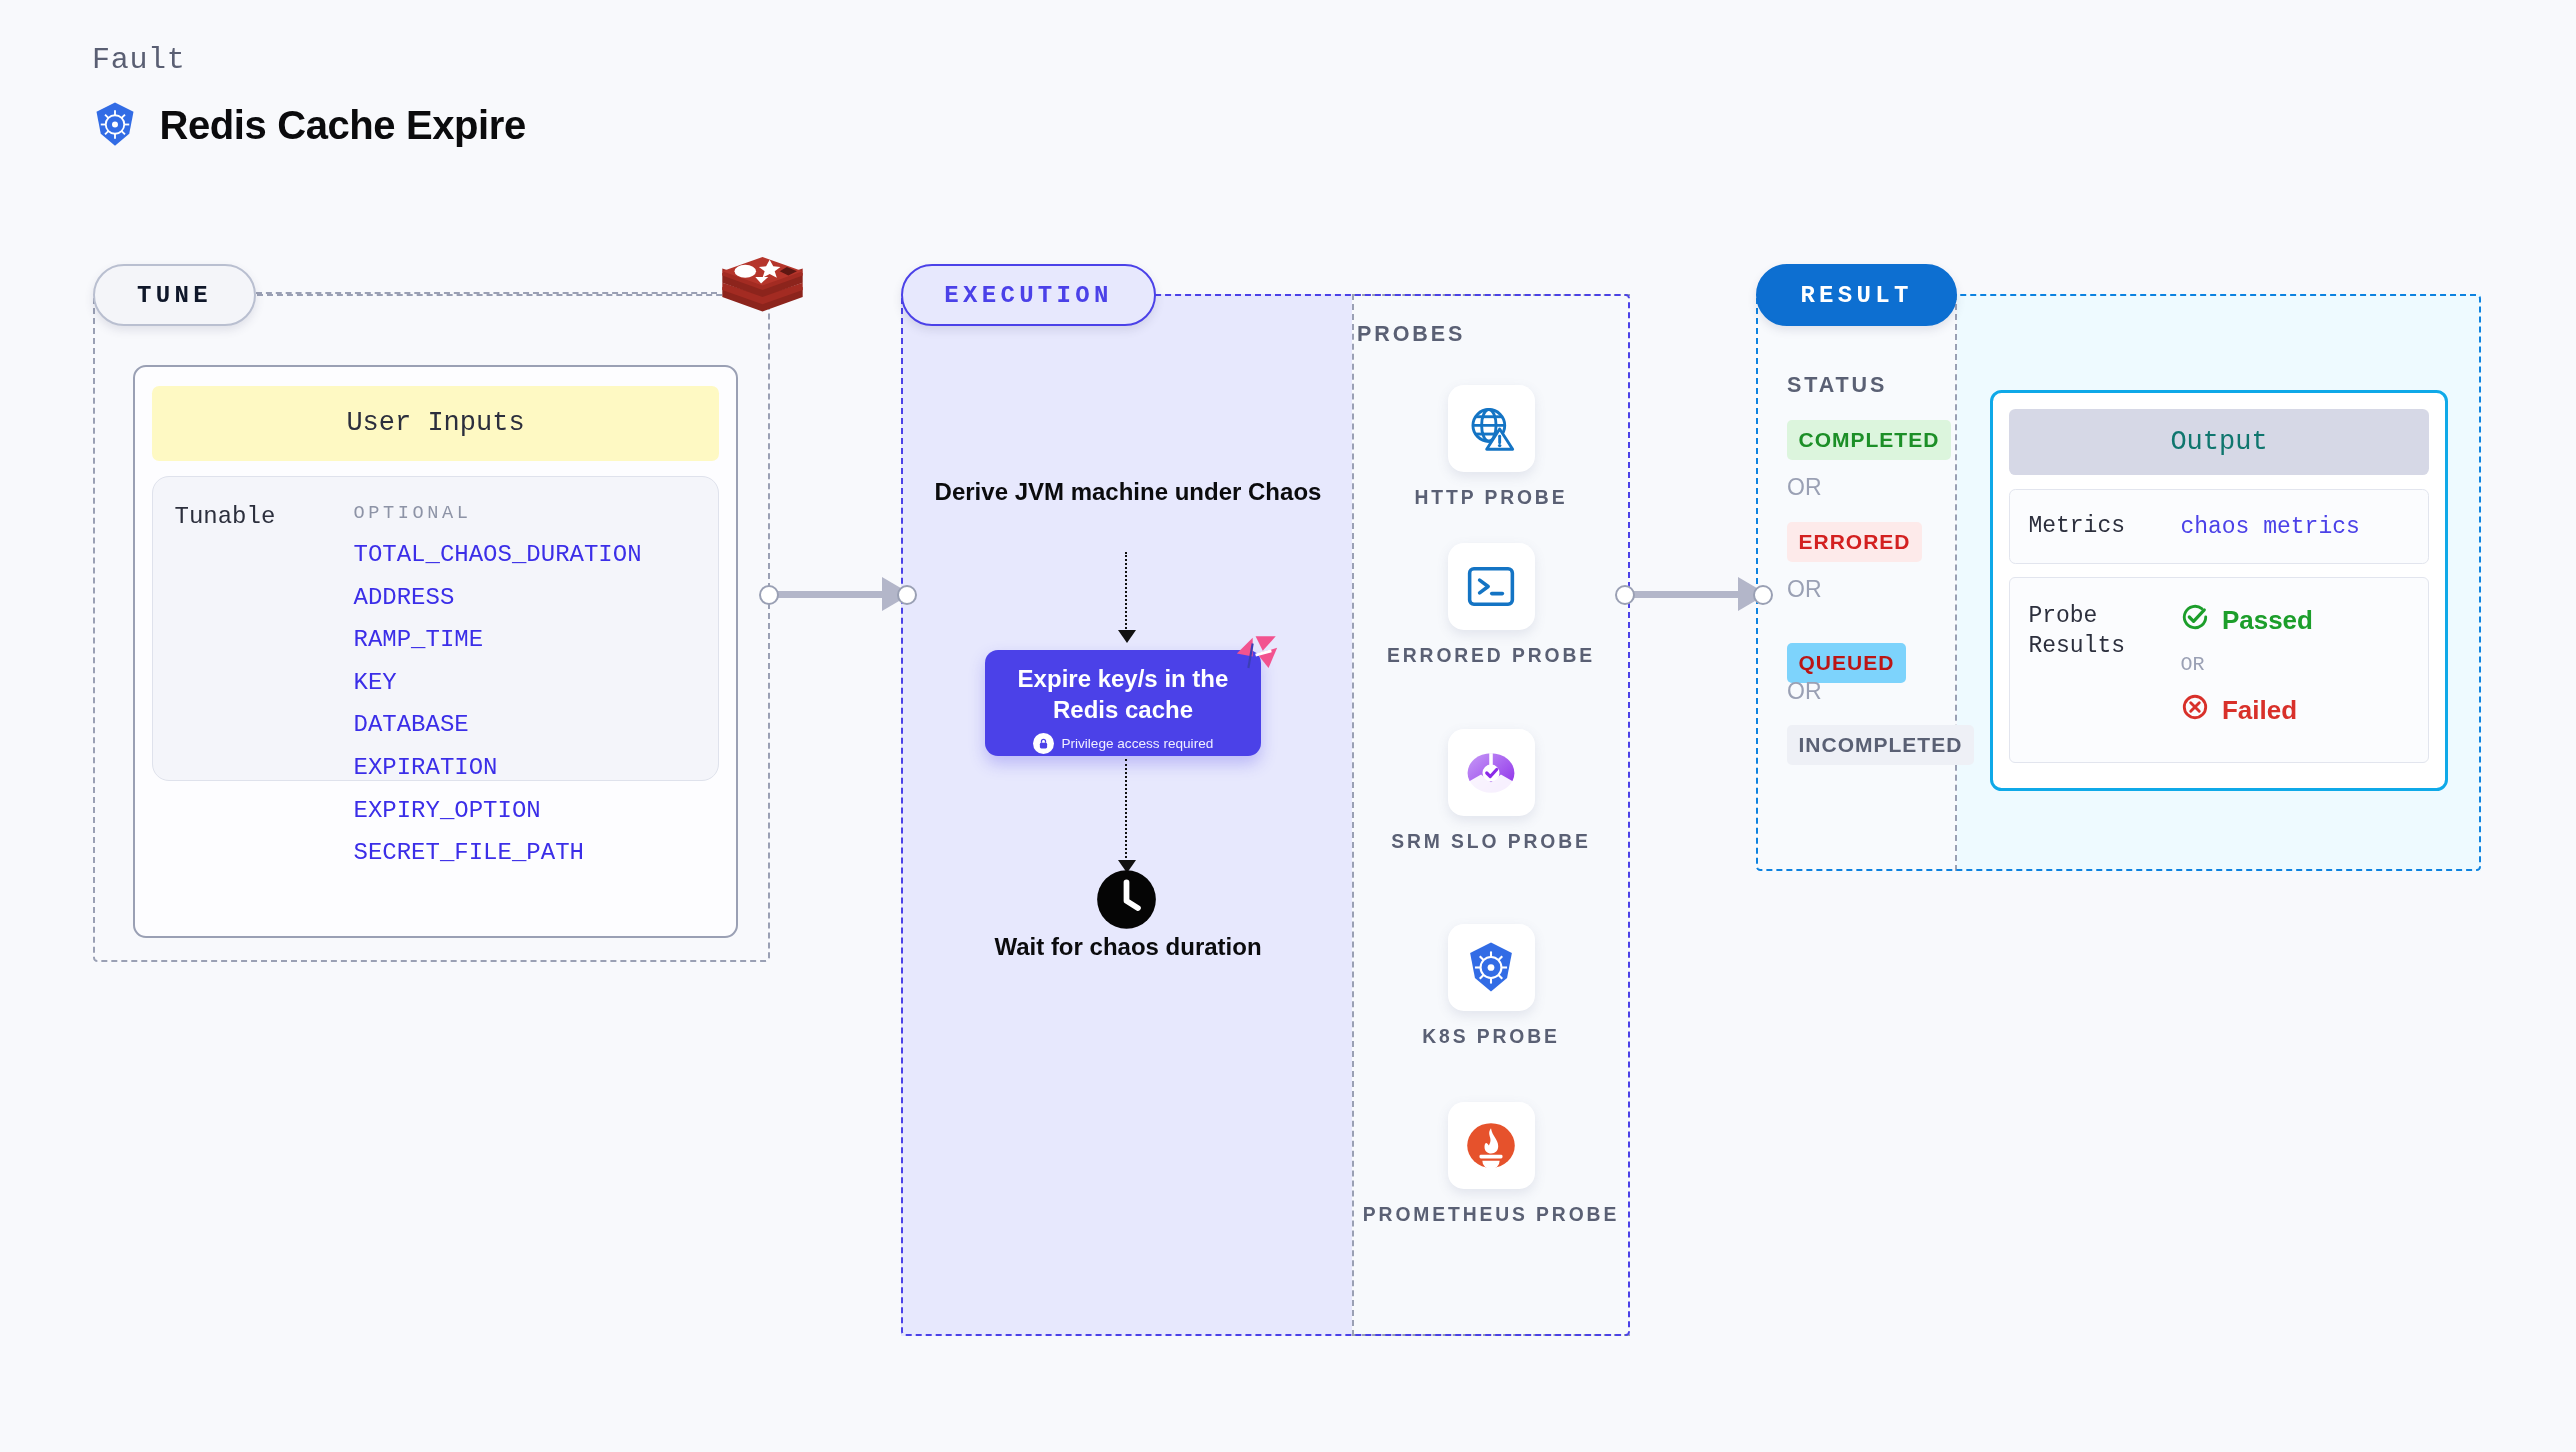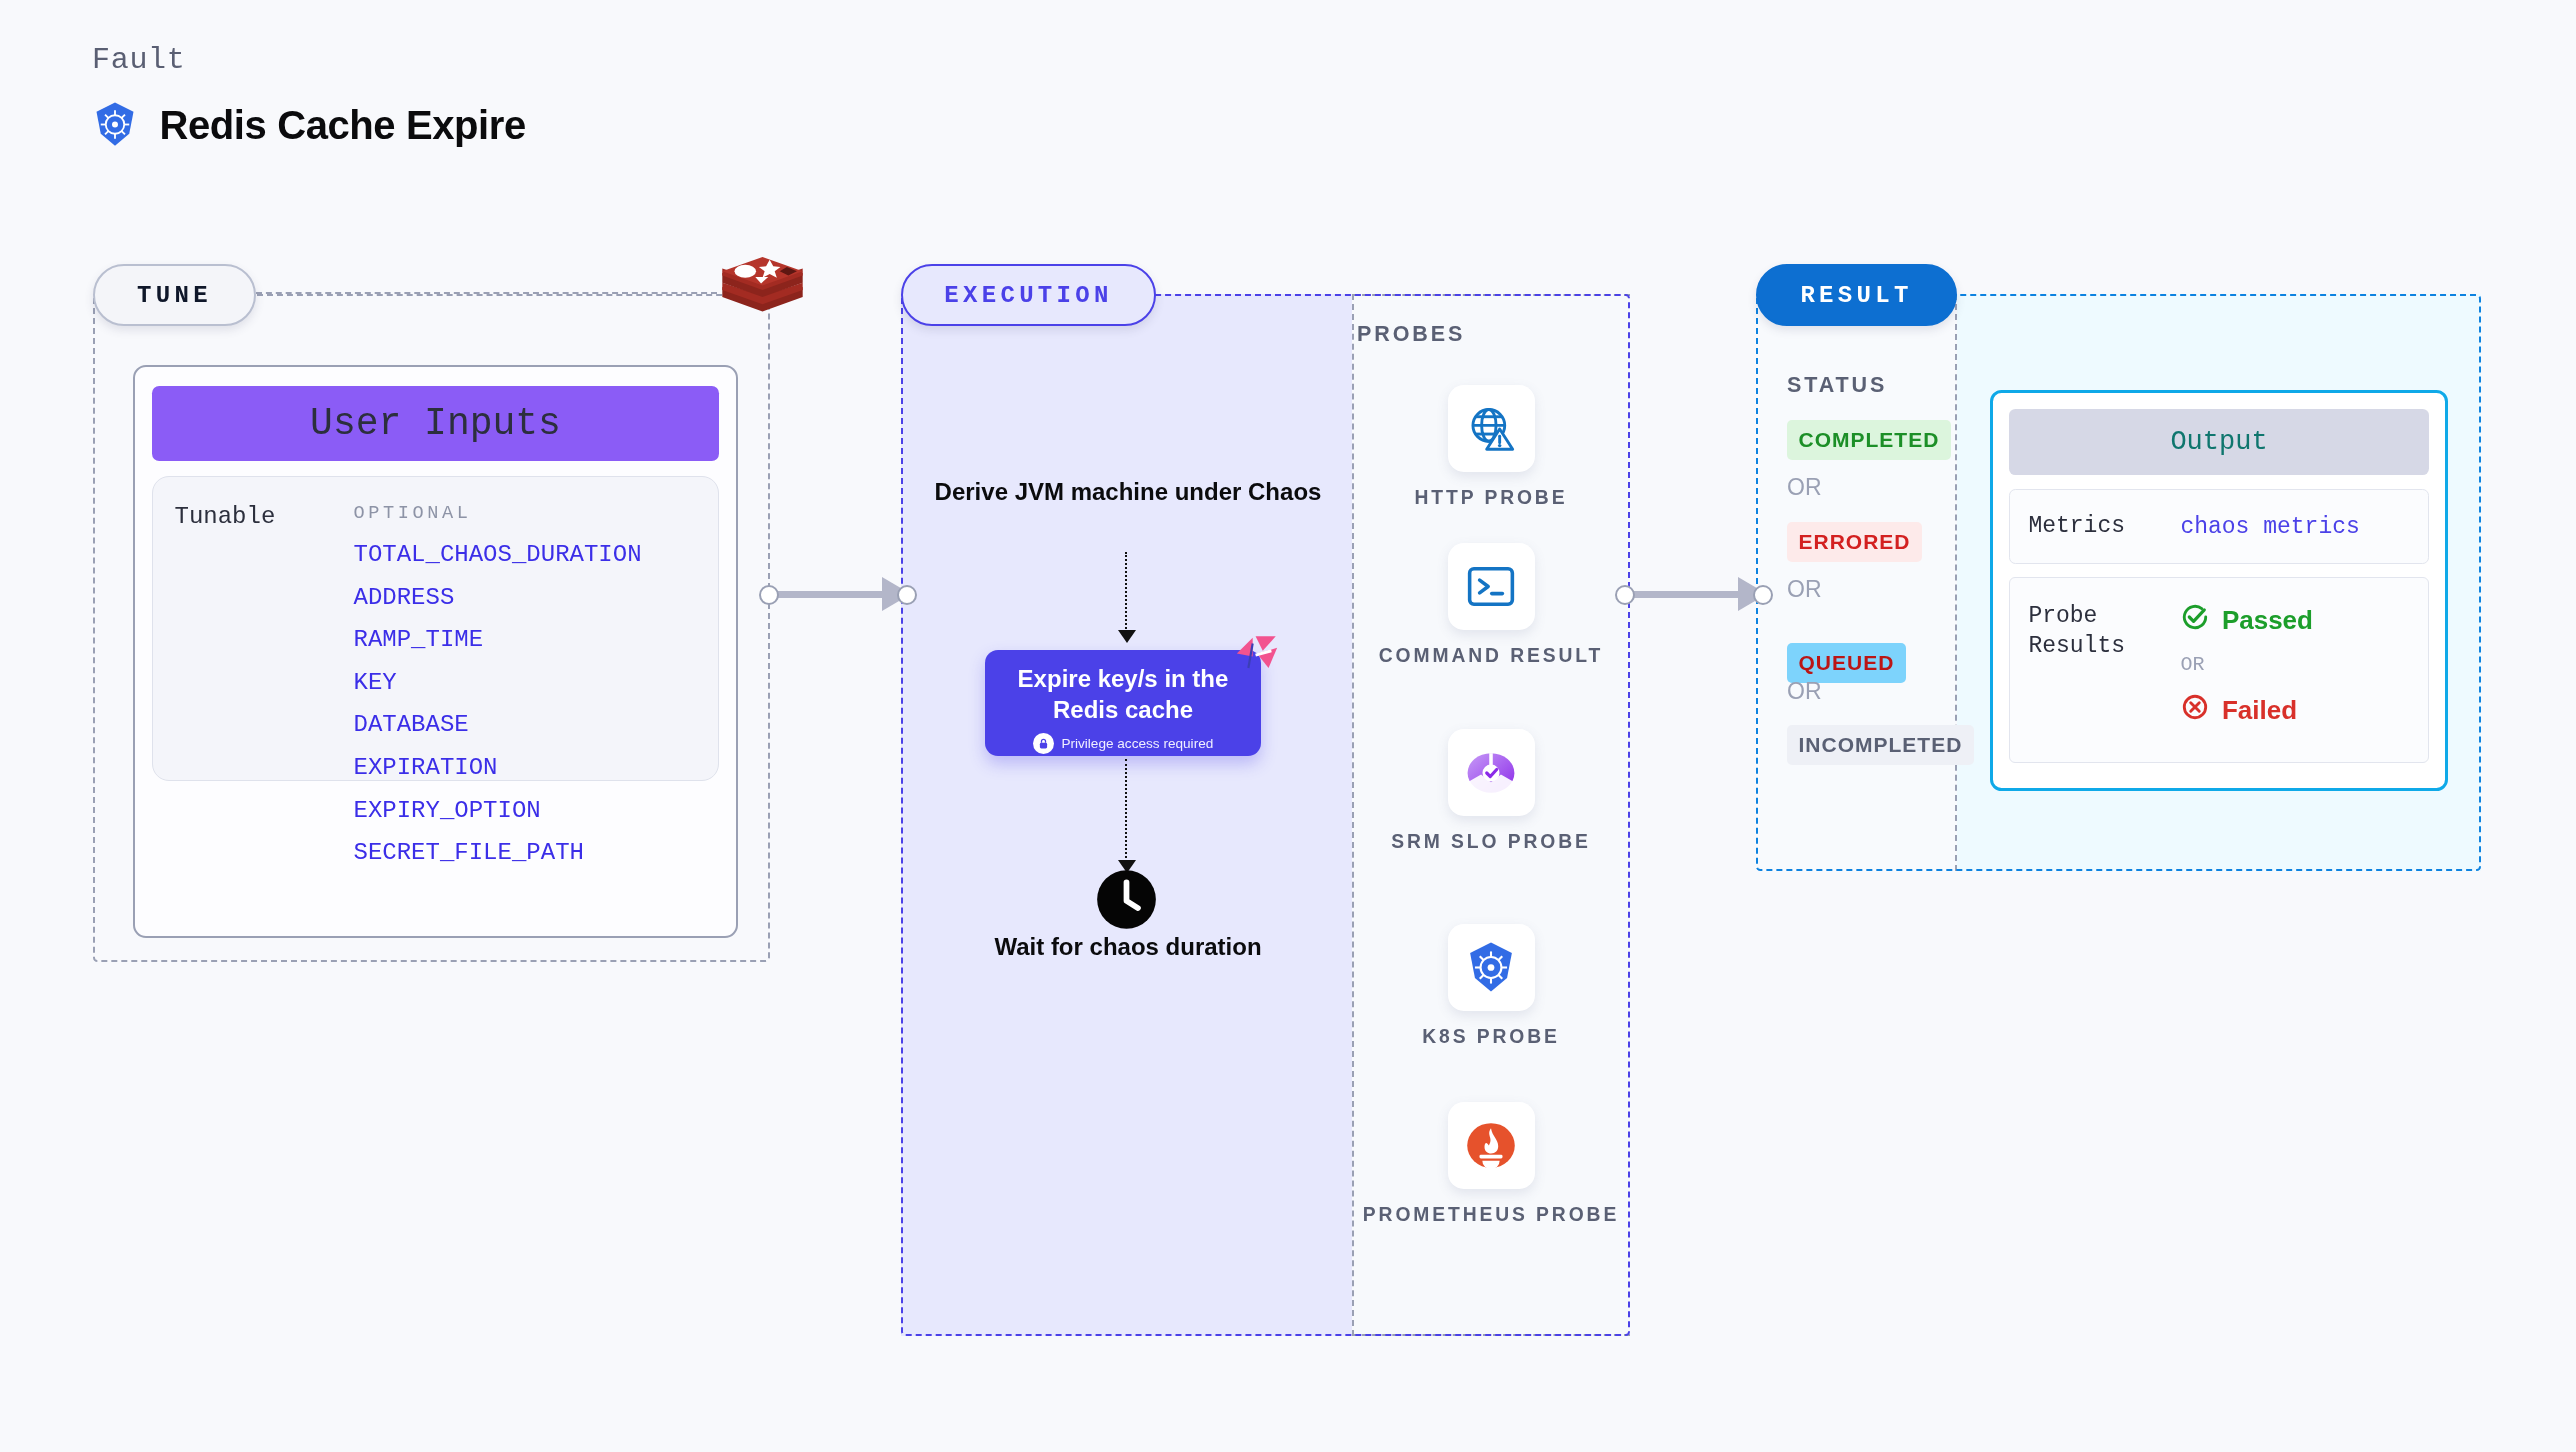--- a/index.html
+++ b/index.html
@@ -51,23 +51,23 @@
                 background:#f8fafd; border-right: 2.1px dashed #9aa0b4; }
   #output-panel { position:absolute; left:1957px; top:294px; width:524px; height:577px;
                 background:#eefaff; }
 
   
   #tune-card {
     position:absolute; left:133px; top:365px; width:605px; height:573px;
     background:#fdfdff; border:2.1px solid #9aa0b4; border-radius:13px;
   }
   #user-inputs-header {
-    margin: 18.6px 17px 0 17px; height: 75px; background:#8b5cf6; border-radius:7.2px;
+    margin: 18.6px 17px 0 17px; height: 75px; background:#fef9c3; border-radius:7.2px;
     display:flex; align-items:center; justify-content:center;
-    font-family:"Liberation Mono", monospace; font-size: 38px; color:#2c2f3d;
+    font-family:"Liberation Mono", monospace; font-size: 27px; color:#2c2f3d;
   }
   #tunable-box {
     margin: 15.8px 17px 0 17px; height: 305px;
     background:#f4f5fa; border:1.4px solid #dfe2ec; border-radius:17px;
     display:flex; padding: 26px 0 0 21.5px;
   }
   #tunable-label {
     font-family:"Liberation Mono", monospace; font-size:24px; color:#2c2f3d;
     width: 179px; flex: none;
   }
@@ -357,21 +357,21 @@
 </div>
 
 <div class="probe" id="probe-1">
   <div class="probe-tile">
     <svg width="52" height="47" viewBox="0 0 72 66">
       <rect x="6" y="8" width="60" height="50" rx="6" fill="none" stroke="#1474c4" stroke-width="5"></rect>
       <path d="M20 24 L32 33 L20 42" fill="none" stroke="#1474c4" stroke-width="5" stroke-linecap="round" stroke-linejoin="round"></path>
       <line x1="37" y1="43" x2="52" y2="43" stroke="#1474c4" stroke-width="5" stroke-linecap="round"></line>
     </svg>
   </div>
-  <div class="probe-label">COMMAND RESULT</div>
+  <div class="probe-label">ERRORED PROBE</div>
 </div>
 
 <div class="probe" id="probe-2">
   <div class="probe-tile">
     <svg width="52" height="44" viewBox="0 0 72 62">
       <defs>
         <linearGradient id="slograd" x1="0" y1="0" x2="1" y2="1">
           <stop offset="0%" stop-color="#c79bf7"></stop>
           <stop offset="100%" stop-color="#8b2ae8"></stop>
         </linearGradient>

